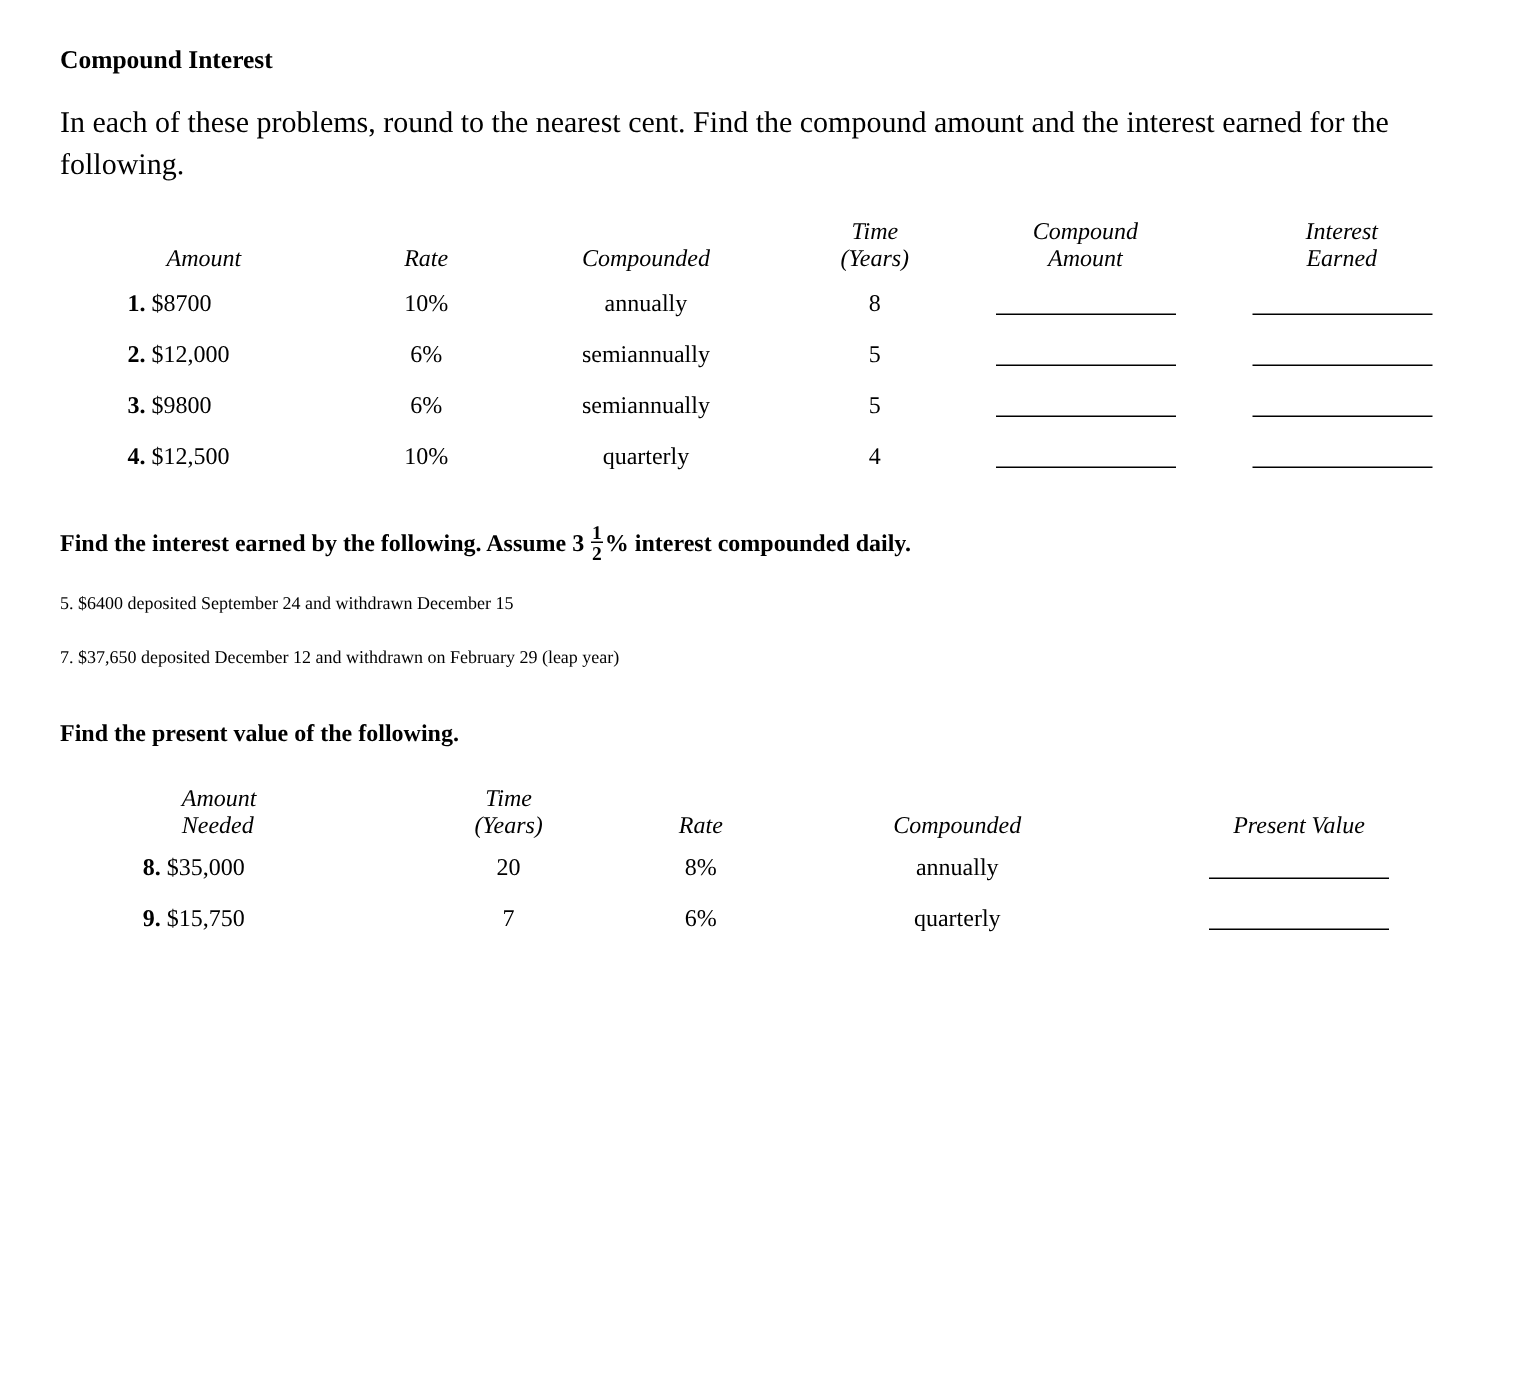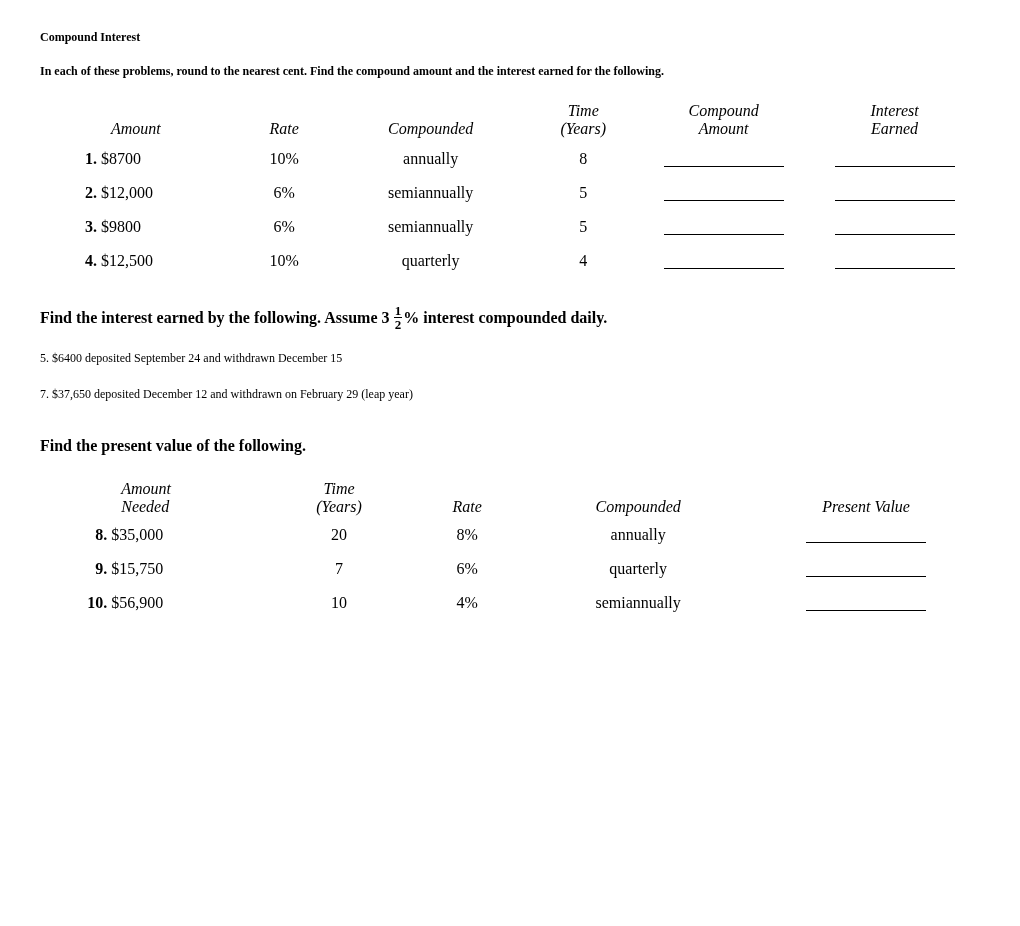--- a/index.html
+++ b/index.html
@@ -7,26 +7,26 @@
       font-family: Times New Roman, Times, serif;
       font-size: 16px;
       background: #fff;
       color: #000;
       padding: 30px 40px;
       width: 1020px;
       min-height: 926px;
     }
     .page-title {
       font-weight: bold;
-      font-size: 12px;
+      font-size: 17px;
       margin-bottom: 18px;
     }
     .instructions {
-      font-weight: bold;
-      font-size: 12px;
+      font-weight: normal;
+      font-size: 20px;
       margin-bottom: 18px;
       line-height: 1.4;
     }
     .table-section {
       margin-bottom: 28px;
     }
     table.compound-table {
       border-collapse: collapse;
       width: 100%;
       margin-bottom: 10px;
@@ -229,23 +229,15 @@
       <td><span class="blank-line"></span></td>
     </tr>
         <tr>
       <td class="row-num">9.</td>
       <td class="amount-col">$15,750</td>
       <td>7</td>
       <td>6%</td>
       <td>quarterly</td>
       <td><span class="blank-line"></span></td>
     </tr>
-        <tr>
-      <td class="row-num">10.</td>
-      <td class="amount-col">$56,900</td>
-      <td>10</td>
-      <td>4%</td>
-      <td>semiannually</td>
-      <td><span class="blank-line"></span></td>
-    </tr>
       </tbody>
   </table>
 </div>
 
 </body></html>

